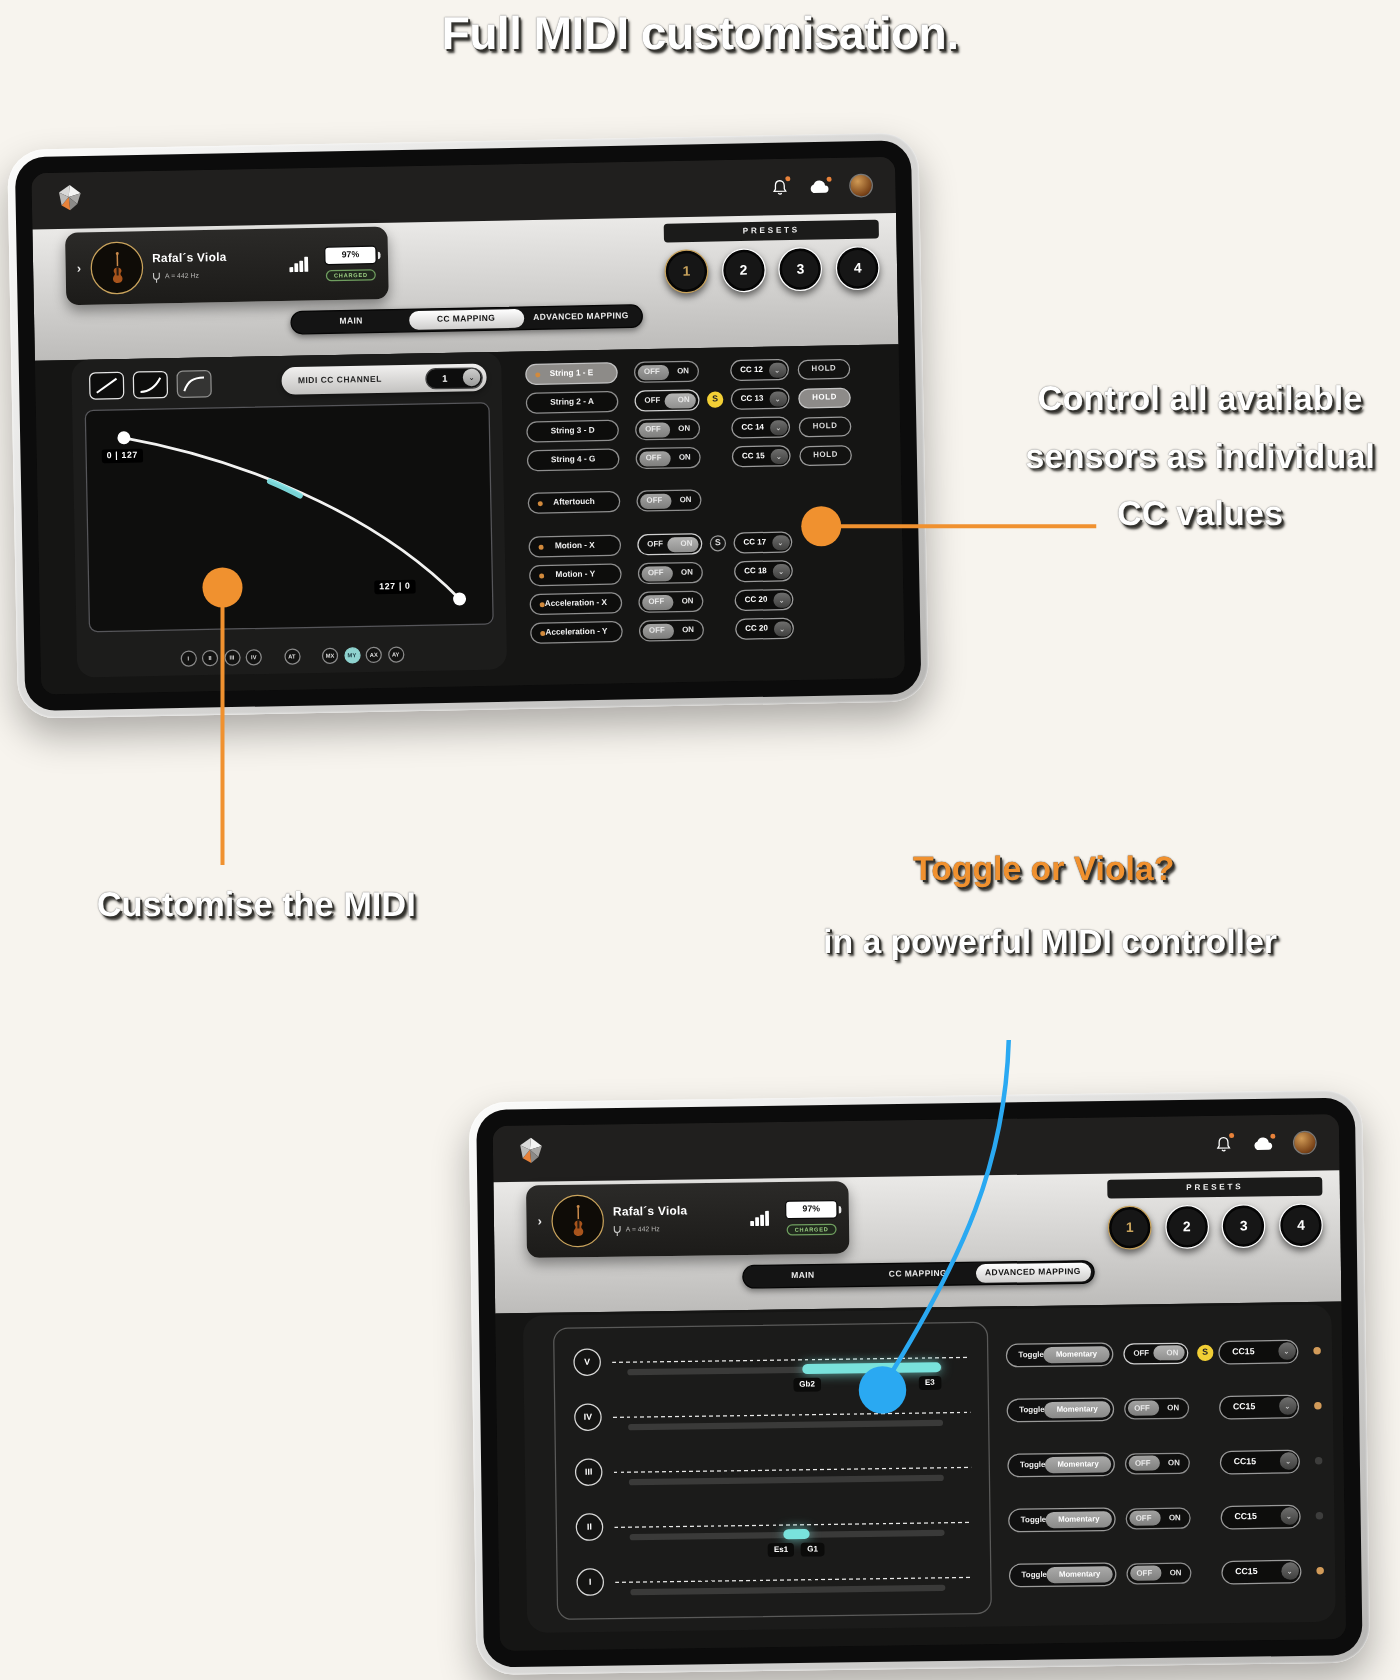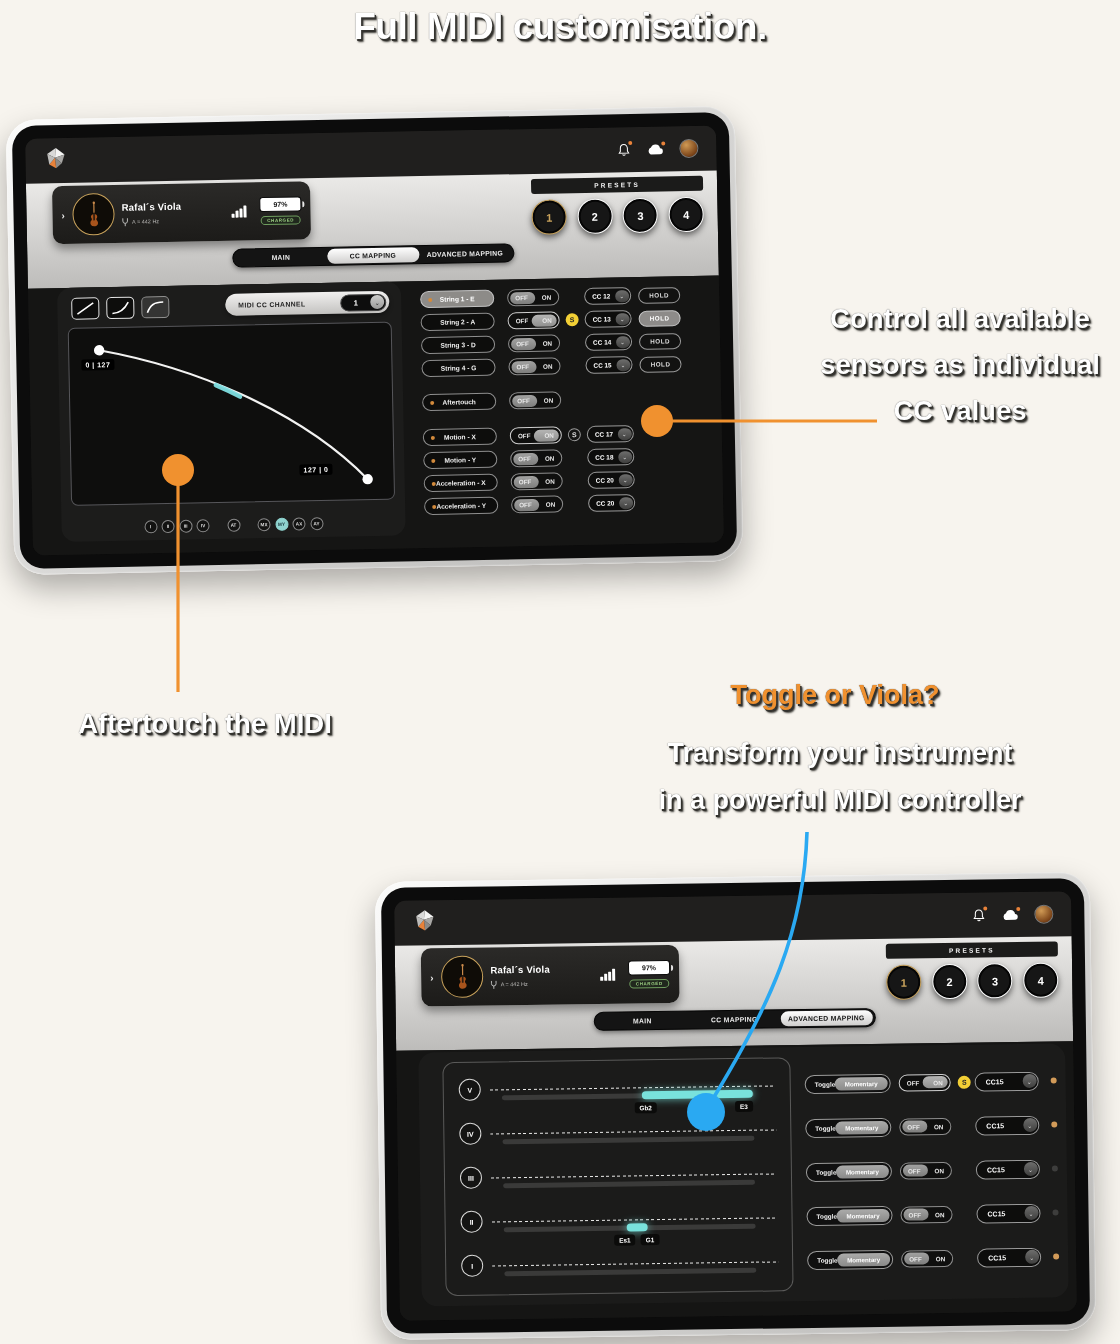--- a/index.html
+++ b/index.html
@@ -187,27 +187,26 @@
 <body>
 
 <div class="big-title">Full MIDI customisation.</div>
 
 <div class="callout" style="left:790px; top:296px; width:340px; font-size:27.5px; line-height:46px;">
   <div>Control all available</div>
   <div>sensors as individual</div>
   <div>CC values</div>
 </div>
 <div class="callout" style="left:15px; top:700px; width:380px; font-size:27.5px; line-height:48px;">
-  <div>Aftertouch the MIDI</div>
+  <div>Customise the MIDI</div>
 </div>
 <div class="callout orange" style="left:660px; top:675px; width:350px; font-size:27px; line-height:40px;">
   <div>Toggle or Viola?</div>
 </div>
 <div class="callout" style="left:630px; top:730px; width:420px; font-size:27px; line-height:47px;">
-  <div>Transform your instrument</div>
   <div>in a powerful MIDI controller</div>
 </div>
 
 <div class="tablet" style="left:10px; top:113px; width:729px; height:455px; transform:rotate(-1.1deg);">
  <div class="bezel">
   <div class="screen">
 
     <div class="appbar">
       <span>
         <svg width="25" height="25" viewBox="0 0 26 26">

